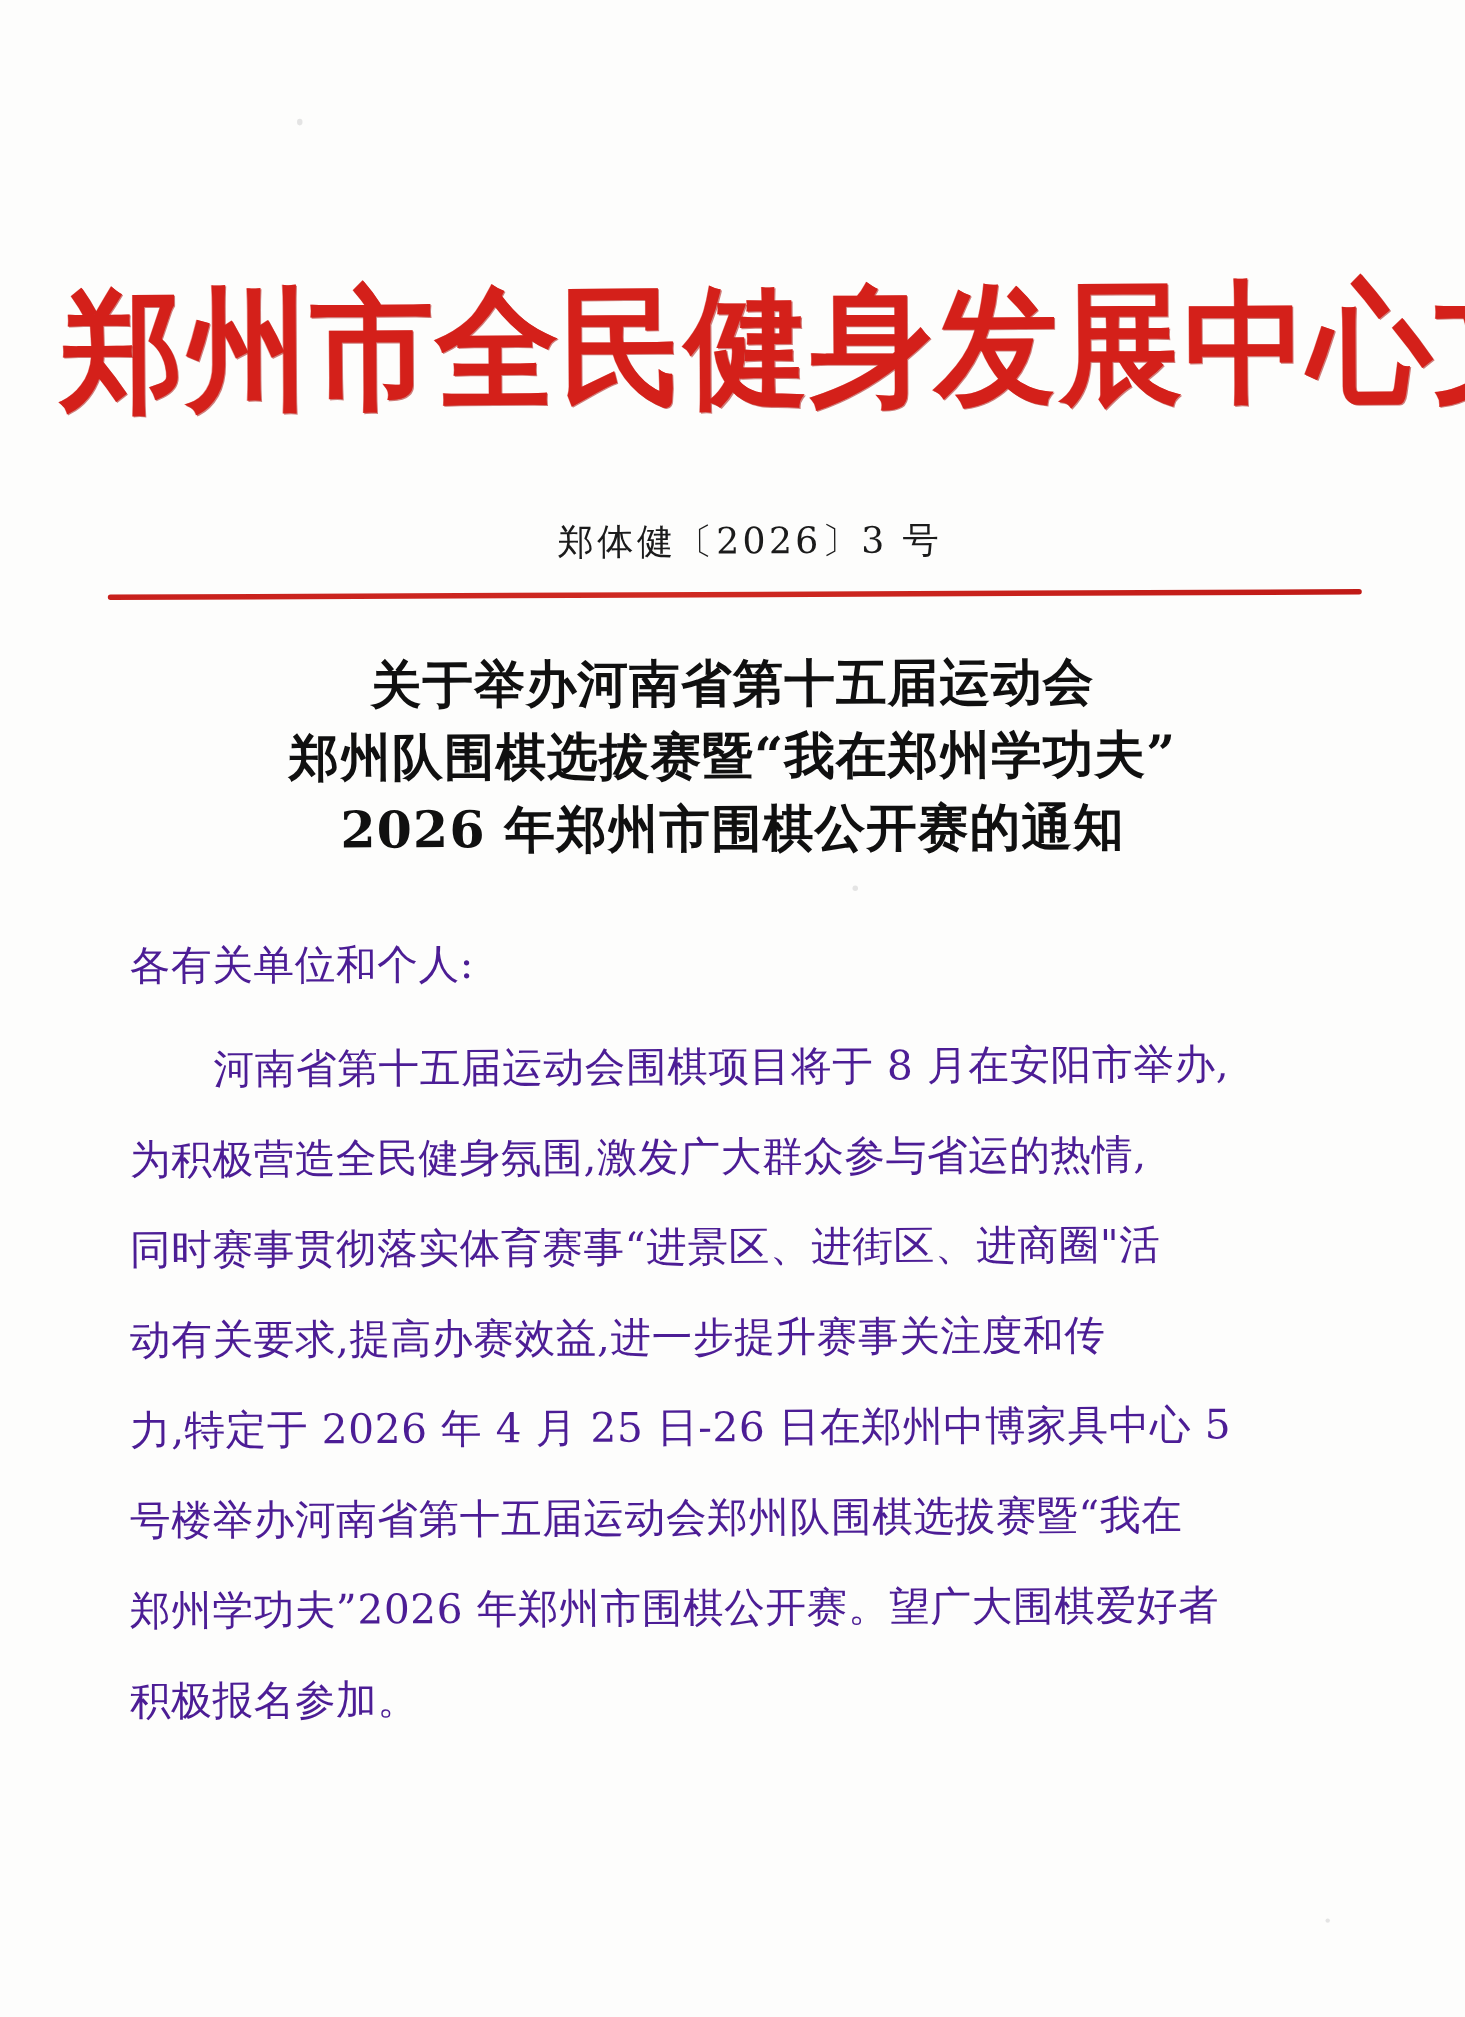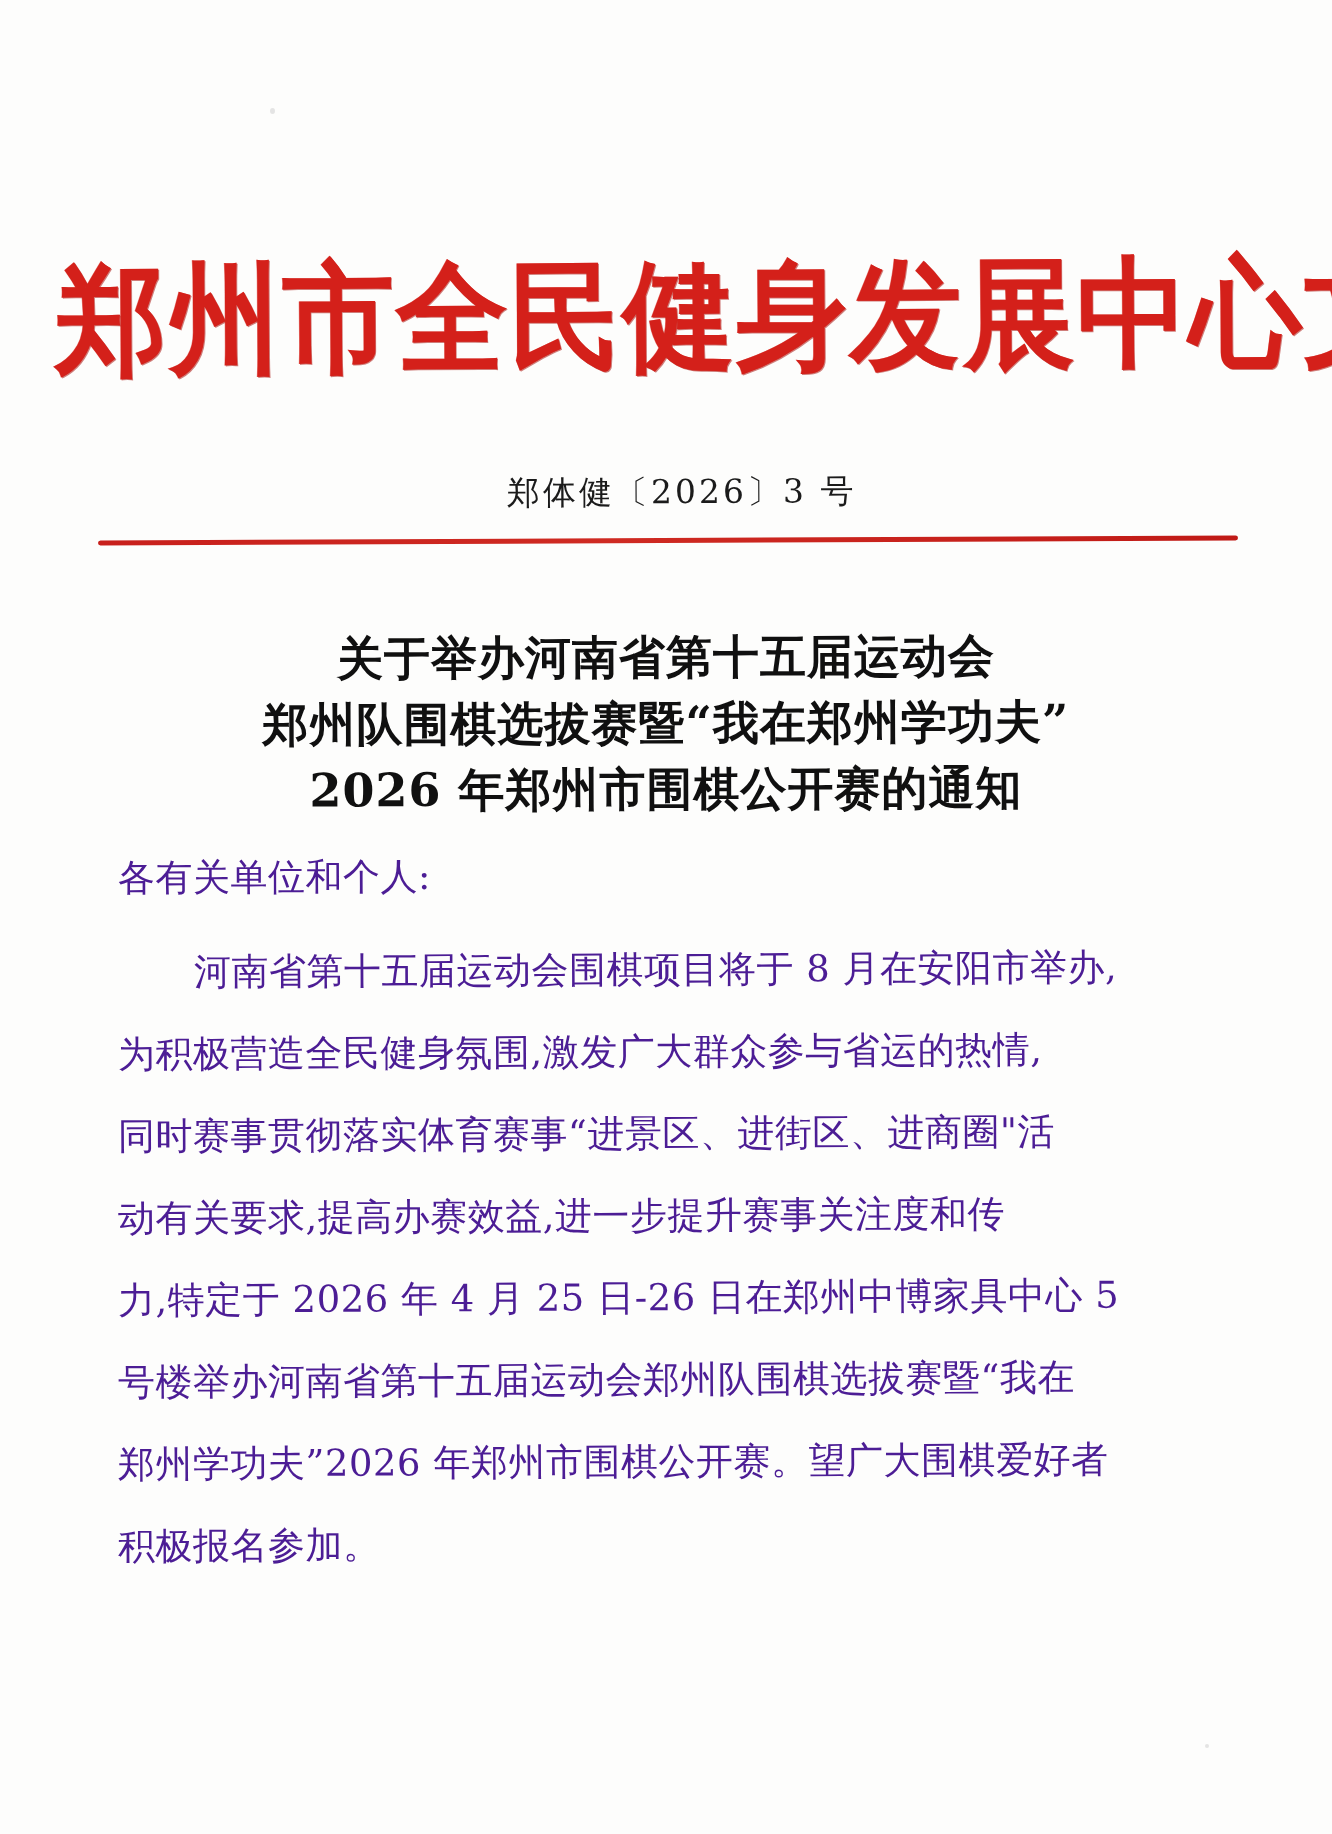--- a/index.html
+++ b/index.html
@@ -75,21 +75,21 @@
     width: 1140px;
     height: 5px;
     background: linear-gradient(90deg,#c8201c 0%, #cf2a22 45%, #c01a16 100%);
     border-radius: 3px;
     transform: rotate(-0.25deg);
   }
 
   
   .doc-title {
     position: absolute;
-    top: 624px;
+    top: 588px;
     left: 0;
     width: 1332px;
     text-align: center;
     font-family: "DejaVu Serif", "Liberation Serif", serif;
     font-weight: bold;
     font-size: 46px;
     line-height: 66px;
     color: #101010;
     letter-spacing: 1px;
   }

